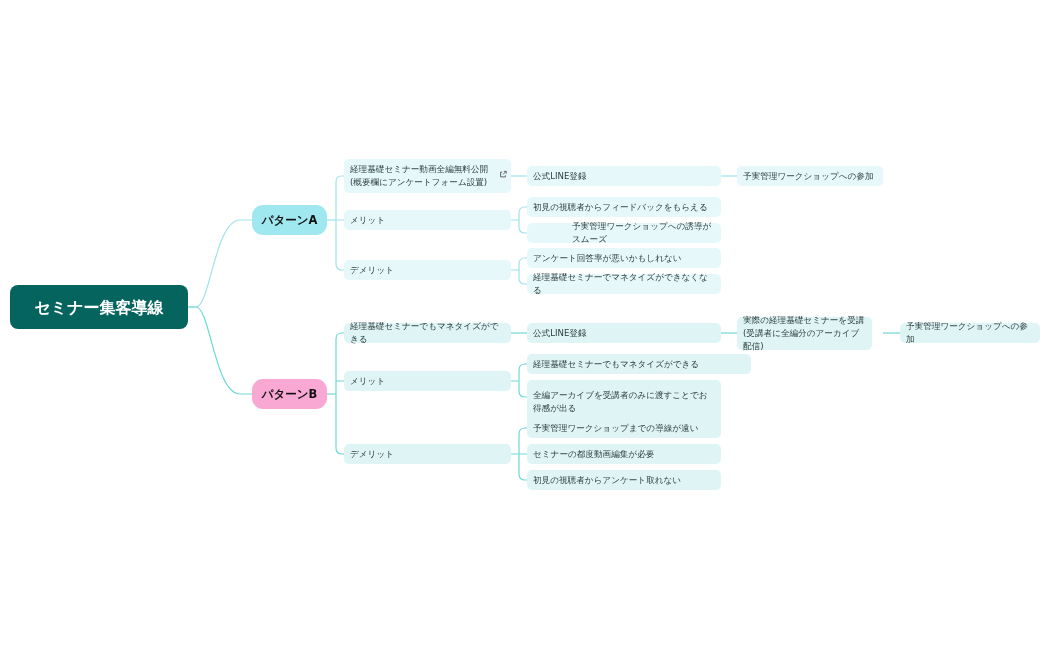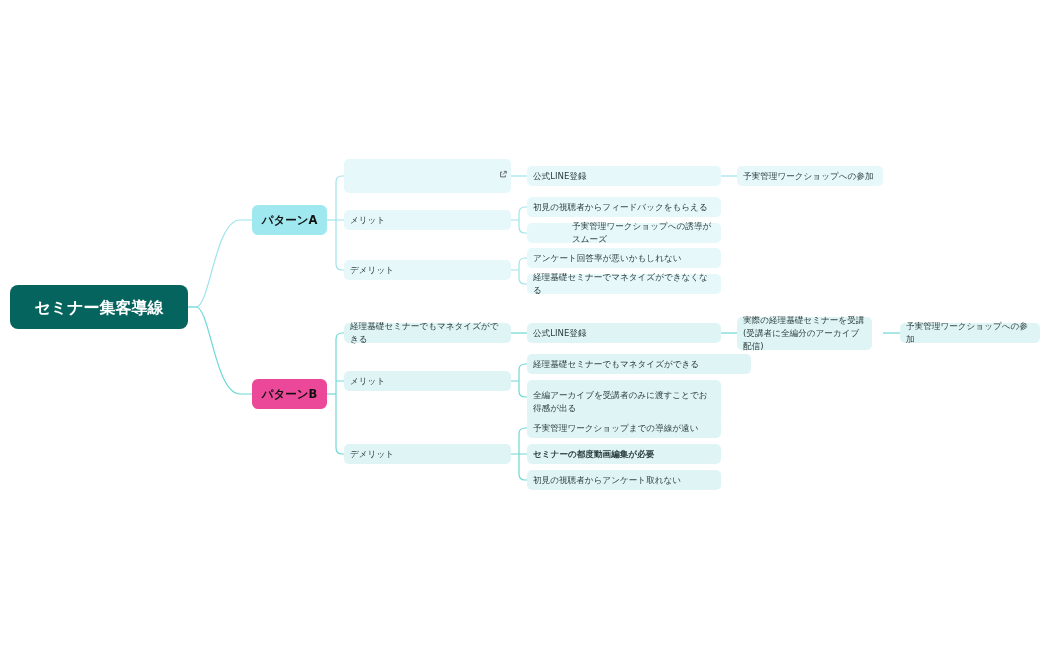--- a/index.html
+++ b/index.html
@@ -3,23 +3,23 @@
   <meta charset="utf-8">
   <style>
     html, body { margin:0; padding:0; background:#ffffff; }
     body { width:1050px; height:650px; position:relative; overflow:hidden;
            font-family:"DejaVu Sans", "Liberation Sans", sans-serif; }
     svg.links { position:absolute; left:0; top:0; width:1050px; height:650px; pointer-events:none; }
     .node { position:absolute; box-sizing:border-box; border-radius:5px;
             display:flex; align-items:center; color:#2c3e3e; font-size:8.6px; line-height:13px; }
     .root { background:#06645f; color:#ffffff; font-weight:bold; font-size:16px;
             justify-content:center; border-radius:8px; }
-    .main { font-weight:bold; font-size:11.5px; color:#111; justify-content:center; border-radius:6px; }
+    .main { font-weight:bold; font-size:11.5px; color:#111; justify-content:center; border-radius:11px; }
     .mainA { background:#a0e8ef; }
-    .mainB { background:#ec4899; }
+    .mainB { background:#f9a8d4; }
     .subA { background:#e6f8fa; padding:0 6px; }
     .subB { background:#dff4f5; padding:0 6px; }
     .ext { position:absolute; right:4px; top:50%; transform:translateY(-50%); font-size:8px; color:#555; }
   </style>
 </head>
 <body>
 
 <svg class="links" viewBox="0 0 1050 650">
   <g fill="none" stroke-width="1.2">
 
@@ -51,20 +51,24 @@
 
 <div class="node root" style="left:10px; top:285px; width:178px; height:44px;">
   <span>セミナー集客導線</span>
 </div>
 
 <div class="node main mainA" style="left:252px; top:205px; width:75px; height:30px;">
   <span>パターンA</span>
 </div>
 
 <div class="node subA" style="left:344px; top:159px; width:167px; height:34px; padding-right:16px;">
+  <span>
+    <span>経理基礎セミナー動画全編無料公開</span><br>
+    <span>(概要欄にアンケートフォーム設置)</span>
+  </span>
   <span class="ext">
     <svg width="8" height="8" viewBox="0 0 10 10">
         <path d="M4,2 H2 V8 H8 V6 M5,5 L9,1 M6,1 H9 V4" fill="none" stroke="#555" stroke-width="1.1"></path>
       </svg>
   </span>
 </div>
 
 <div class="node subA" style="left:527px; top:166px; width:194px; height:20px;">
   <span>公式LINE登録</span>
 </div>
@@ -122,18 +126,18 @@
 <div class="node subB" style="left:527px; top:380px; width:194px; height:44px;">
   <span>全編アーカイブを受講者のみに渡すことでお得感が出る</span>
 </div>
 
 <div class="node subB" style="left:344px; top:444px; width:167px; height:20px;">
   <span>デメリット</span>
 </div>
 <div class="node subB" style="left:527px; top:418px; width:194px; height:20px;font-family:Liberation Serif, serif;">
   <span>予実管理ワークショップまでの導線が遠い</span>
 </div>
-<div class="node subB" style="left:527px; top:444px; width:194px; height:20px;font-weight:bold;">
+<div class="node subB" style="left:527px; top:444px; width:194px; height:20px;">
   <span>セミナーの都度動画編集が必要</span>
 </div>
 <div class="node subB" style="left:527px; top:470px; width:194px; height:20px;">
   <span>初見の視聴者からアンケート取れない</span>
 </div>
 
 </body></html>

